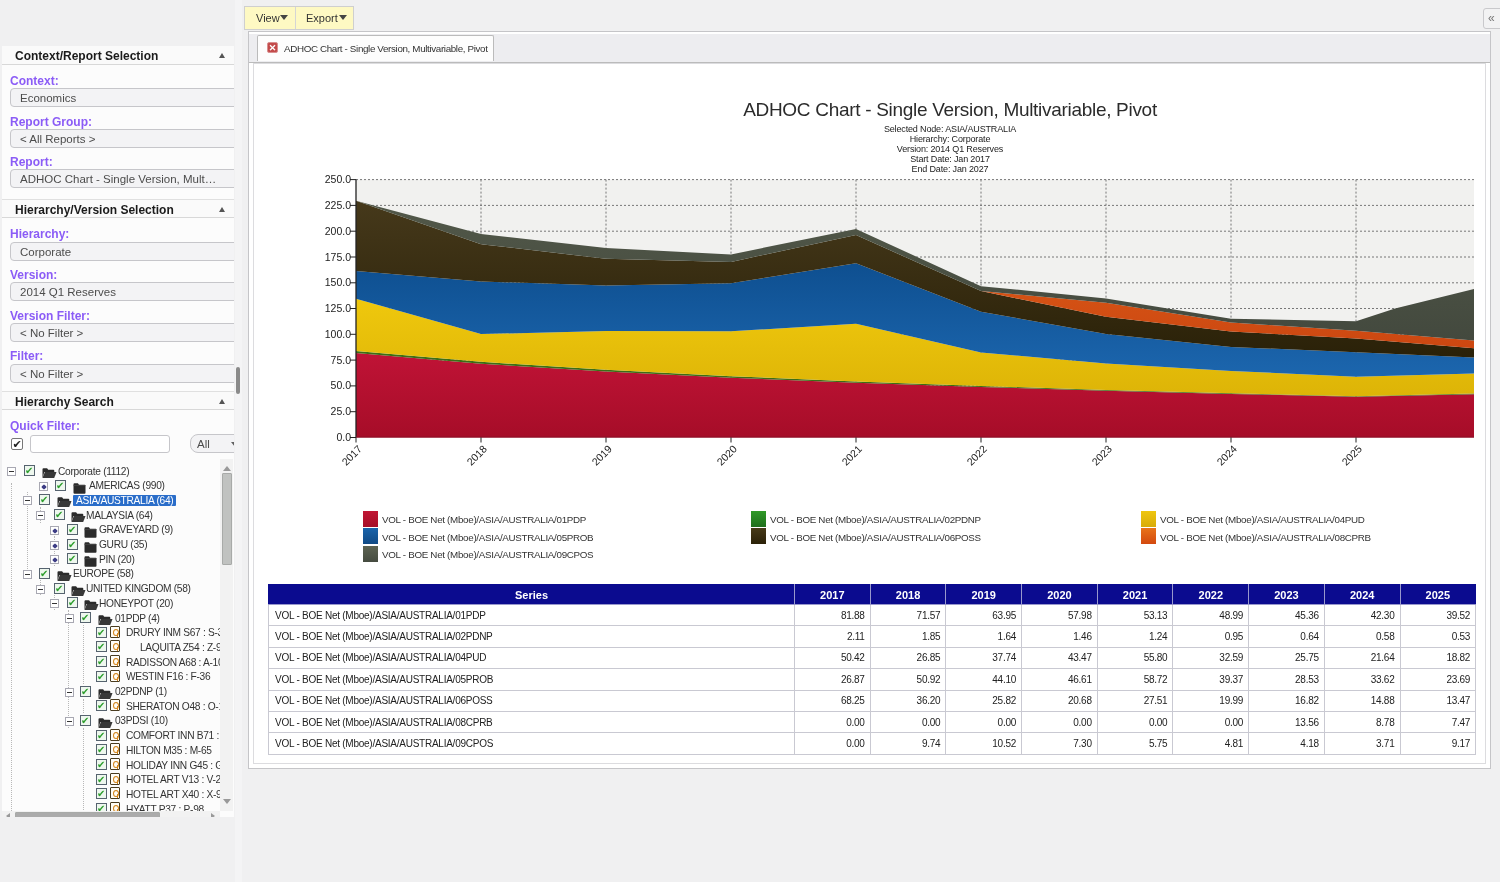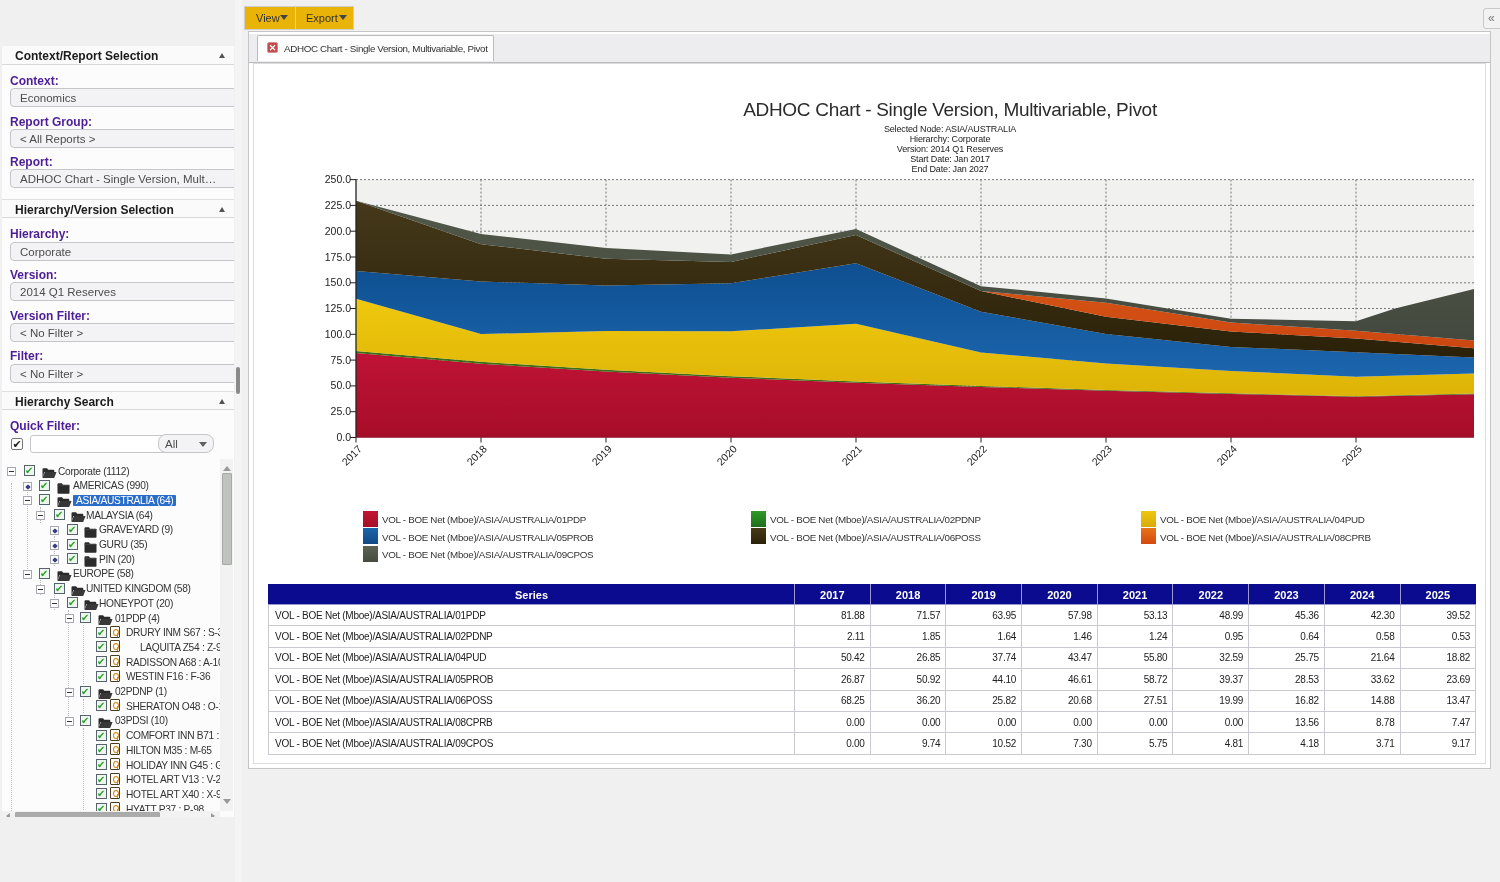--- a/index.html
+++ b/index.html
@@ -7,32 +7,32 @@
   font-family:"Liberation Sans", sans-serif; position:relative; }
 .abs { position:absolute; }
 
 
 #sidebar { left:2px; top:2px; width:232px; height:771px; background:#fcfcfc; overflow:hidden;margin-top:44px; }
 .phead { position:absolute; left:0; width:232px; height:19px; background:#fafafa;
   border-top:1px solid #e0e0e0; border-bottom:1px solid #d8d8d8; }
 .phead span { position:absolute; left:13px; top:3px; font-size:12px; font-weight:bold; color:#1b1b1b; }
 .phead .tri { position:absolute; right:9px; top:7px; width:0; height:0;
   border-left:3.5px solid transparent; border-right:3.5px solid transparent; border-bottom:5px solid #555; }
-.lbl { position:absolute; left:8px; font-size:12px; font-weight:bold; color:#4c1d95; }
+.lbl { position:absolute; left:8px; font-size:12px; font-weight:bold; color:#8b5cf6; }
 .dd { position:absolute; left:8px; width:247px; height:19px; background:#f3f3f5;
   border:1px solid #c6c6ca; border-radius:4px; }
 .dd span { position:absolute; left:9px; top:3px; font-size:11.5px; color:#4c4c4c;
   white-space:nowrap; overflow:hidden; max-width:197px; text-overflow:ellipsis; }
 .dd .arr { position:absolute; right:9px; top:7px; width:0; height:0;
   border-left:4px solid transparent; border-right:4px solid transparent; border-top:5px solid #606060; }
 
 
 #qf-check { left:9px; top:392px; width:12px; height:12px; border:1px solid #777; background:#fff; border-radius:2px; font-size:11px; line-height:11px; color:#222; text-align:center;}
 #qf-input { left:28px; top:389px; width:140px; height:18px; background:#fff; border:1px solid #c6c6ca; border-radius:3px; }
-#qf-all { left:156px; top:388px; width:56px; height:19px; background:#f3f3f5; border:1px solid #c6c6ca; border-radius:8px; }
+#qf-all { left:188px; top:388px; width:56px; height:19px; background:#f3f3f5; border:1px solid #c6c6ca; border-radius:8px; }
 #qf-all span { position:absolute; left:6px; top:3px; font-size:11.5px; color:#4c4c4c; }
 #qf-all .arr { position:absolute; right:6px; top:7px; width:0; height:0;
   border-left:4px solid transparent; border-right:4px solid transparent; border-top:5px solid #606060; }
 
 
 #tree { left:2px; top:413px; width:218px; height:352px; overflow:hidden; background:#fcfcfc; }
 .trow { position:absolute; height:15px; white-space:nowrap; }
 .trow .txt { position:absolute; top:1.5px; font-size:10.2px; letter-spacing:-0.3px; color:#333; }
 .exp { position:absolute; top:3px; width:9px; height:9px; border:1px solid #a8a8b2; background:#fff; }
 .exp.minus:before { content:""; position:absolute; left:1px; top:3px; width:5px; height:1px; background:#333; }
@@ -44,21 +44,21 @@
 .leafic:before { content:""; position:absolute; left:1.5px; top:2px; width:4px; height:5px;
   border-radius:50%; border:1.5px solid #d4861c; }
 .leafic:after { content:""; position:absolute; left:5.5px; top:6px; width:1.5px; height:4px; background:#d4861c; }
 .sel { background:#2a6dc9; color:#fff !important; padding:0 3px; border-radius:1px; }
 
 
 .sbtrack { background:#f2f2f2; }
 .sbthumb { background:#c0c2c0; border:1px solid #a8aaa8; border-radius:1px; }
 
 
-#menubar { left:244px; top:6px; width:110px; height:24px; background:#eab308; border:1px solid #cfcfcf; }
+#menubar { left:244px; top:6px; width:110px; height:24px; background:#fef9c3; border:1px solid #cfcfcf; }
 #menubar .btn { position:absolute; top:0; height:22px; font-size:11px; color:#333; }
 #mainpanel { left:248px; top:31px; width:1243px; height:738px; background:#fff; border:1px solid #c5c5c8; }
 #tabstrip { position:absolute; left:0; top:2px; width:1241px; height:29px; background:#ededf0; border-bottom:1px solid #bbb; }
 #tab { position:absolute; left:8px; top:3px; width:237px; height:26px; background:#fdfdfd;
   border:1px solid #bbb; border-bottom:none; border-radius:2px 2px 0 0; }
 #tab .x { position:absolute; left:9px; top:6px; width:11px; height:11px; background:#c34a4a;
   border:1px solid #d98f8f; border-radius:2px; color:#fff; font-size:9px; font-weight:bold;
   text-align:center; line-height:11px; }
 #tab .t { position:absolute; left:26px; top:7px; font-size:9.8px; letter-spacing:-0.35px; color:#333; white-space:nowrap; }
 #collapse { left:1483px; top:8px; width:22px; height:21px; background:#f2f2f3;
@@ -158,21 +158,21 @@
       <div style="position:absolute; left:79px; top:269px; width:1px; height:82px; border-left:1px dotted #b8b8b8;"></div>
       <div class="trow" style="left:0; top:5.0px; width:218px;text-align:right;">
         <div class="exp minus" style="left:3px;"></div>
         <div class="cb" style="left:20px;"></div>
         <div class="fold" style="left:38px;"><svg width="15" height="12" viewBox="0 0 15 12">
             <path d="M0.5,11 V2.2 Q0.5,1.2 1.5,1.2 h3.6 l1.1,1.6 h5.2 q0.9,0 0.9,0.9 V5 h-10 Z" fill="#2b2b2b"></path>
             <path d="M2.8,5 h11.7 l-2.3,6 H0.5 Z" fill="#383838"></path>
           </svg></div>
         <div class="txt " style="left:54px;">Corporate (1112)</div>
       </div>
-      <div class="trow" style="left:0; top:19.7px; width:218px;">
+      <div class="trow" style="left:16px; top:19.7px; width:218px;">
         <div class="exp plus" style="left:19px;"></div>
         <div class="cb" style="left:35px;"></div>
         <div class="fold" style="left:53px;"><svg width="13" height="12" viewBox="0 0 13 12">
             <path d="M0.5,10.8 V2.2 Q0.5,1.2 1.5,1.2 h3.4 l1.1,1.6 h5.6 q0.9,0 0.9,0.9 v7.1 q0,0.9 -0.9,0.9 h-10 Q0.5,11.7 0.5,10.8 Z" fill="#2b2b2b"></path>
             <path d="M0.5,3.6 h12" stroke="#4a4a4a" stroke-width="0.8"></path>
           </svg></div>
         <div class="txt " style="left:69px;">AMERICAS (990)</div>
       </div>
       <div class="trow" style="left:0; top:34.4px; width:218px;">
         <div class="exp minus" style="left:19px;"></div>

